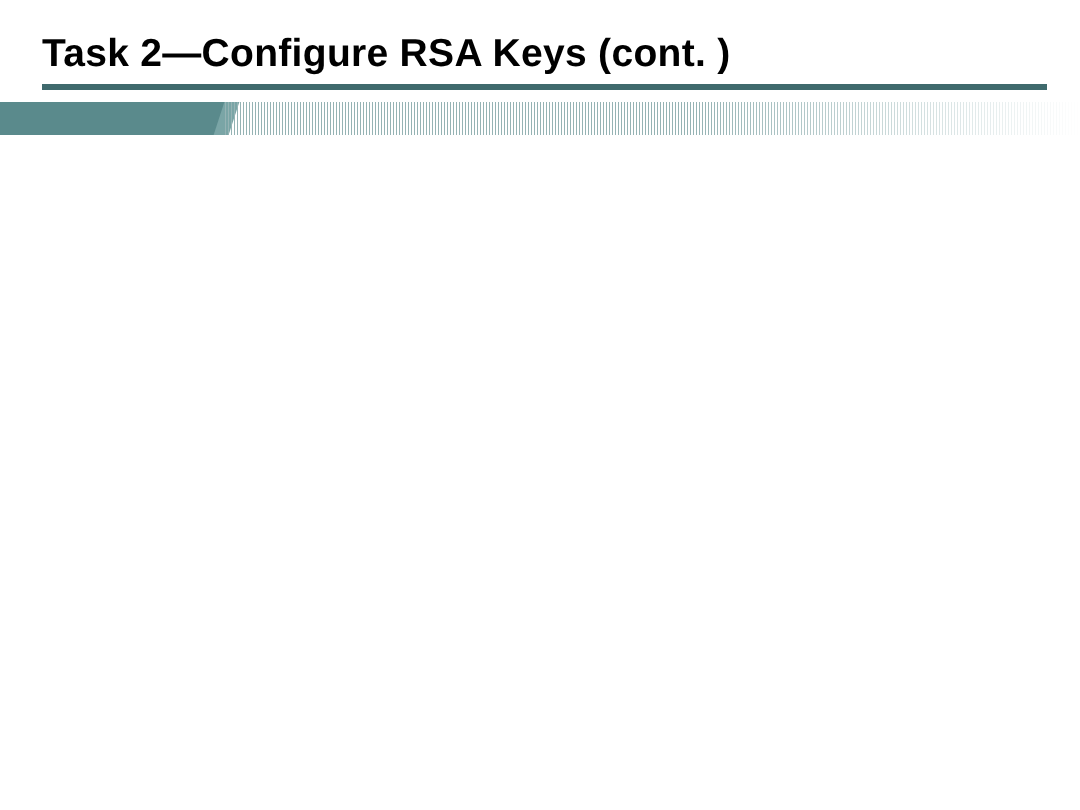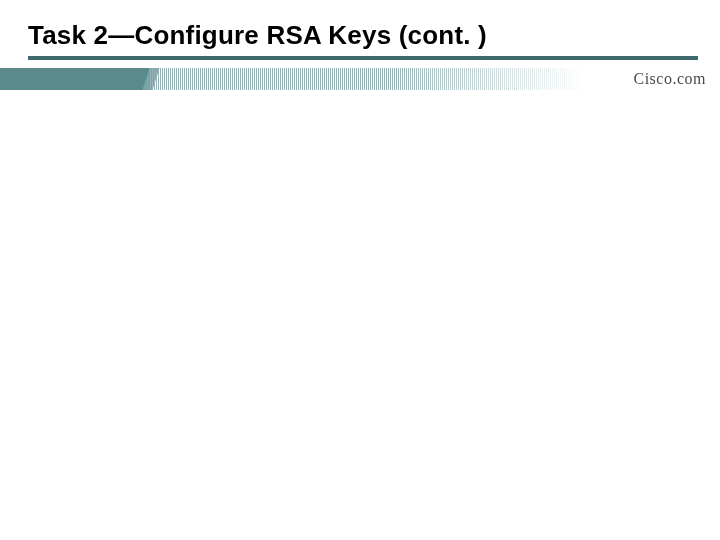--- a/index.html
+++ b/index.html
@@ -93,15 +93,14 @@
 <body>
 
 <div class="slide">
   <div class="title">Task 2—Configure RSA Keys (cont. )</div>
 
   <div class="underline"></div>
 
   <div class="divider-bar">
     <div class="divider-left"></div>
     <div class="divider-hatch"></div>
-    <div class="divider-right">Cisco.com</div>
   </div>
 </div>
 
 </body></html>

